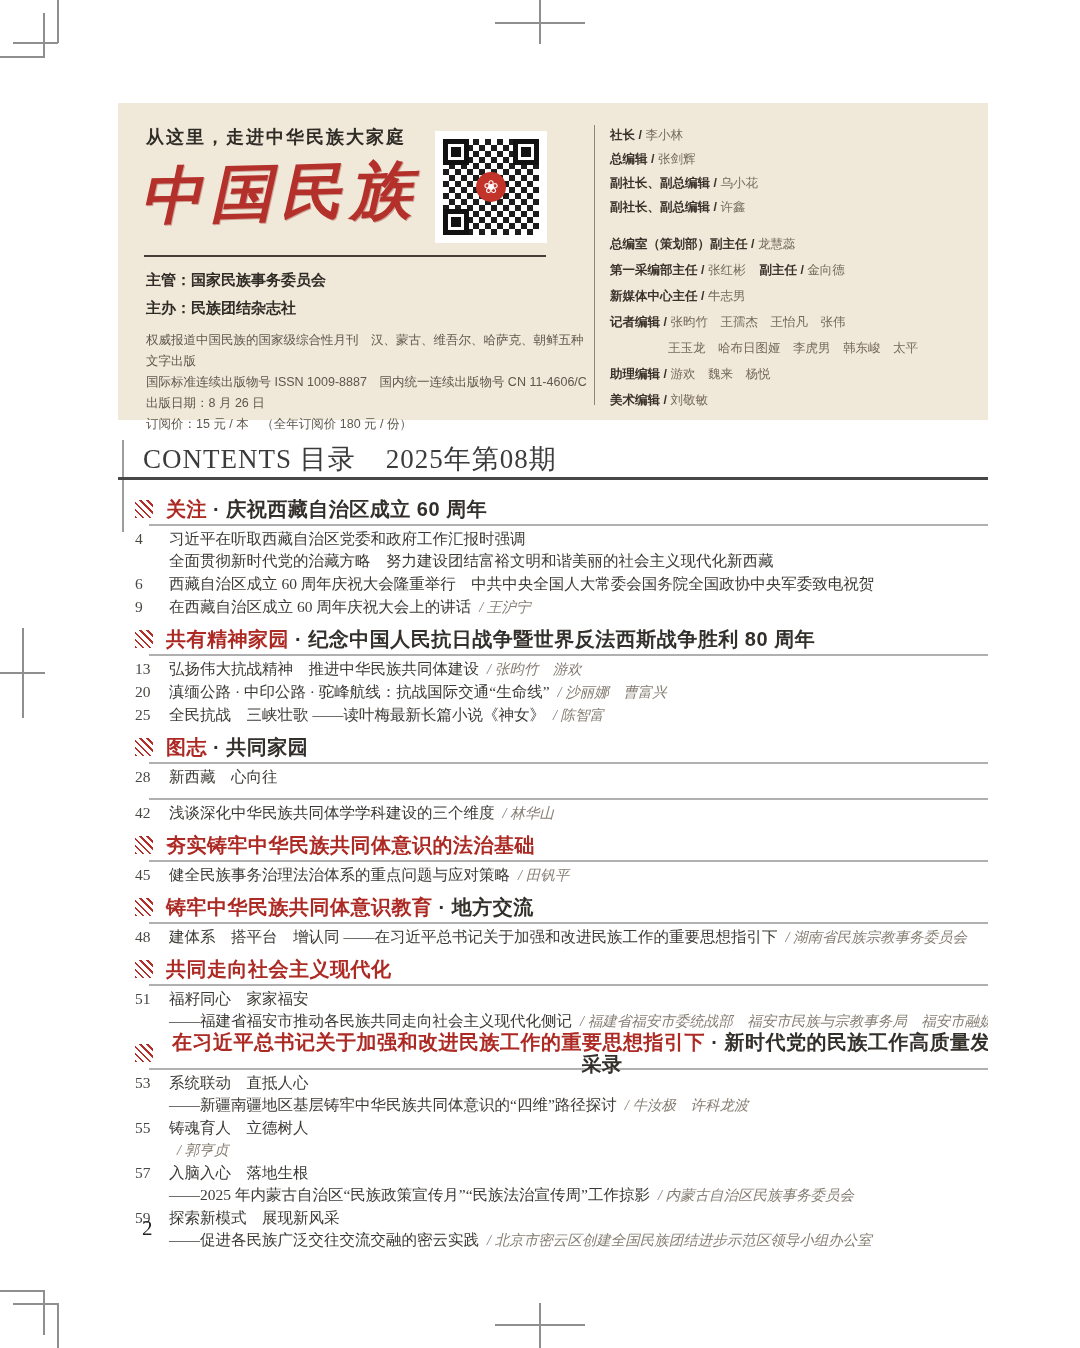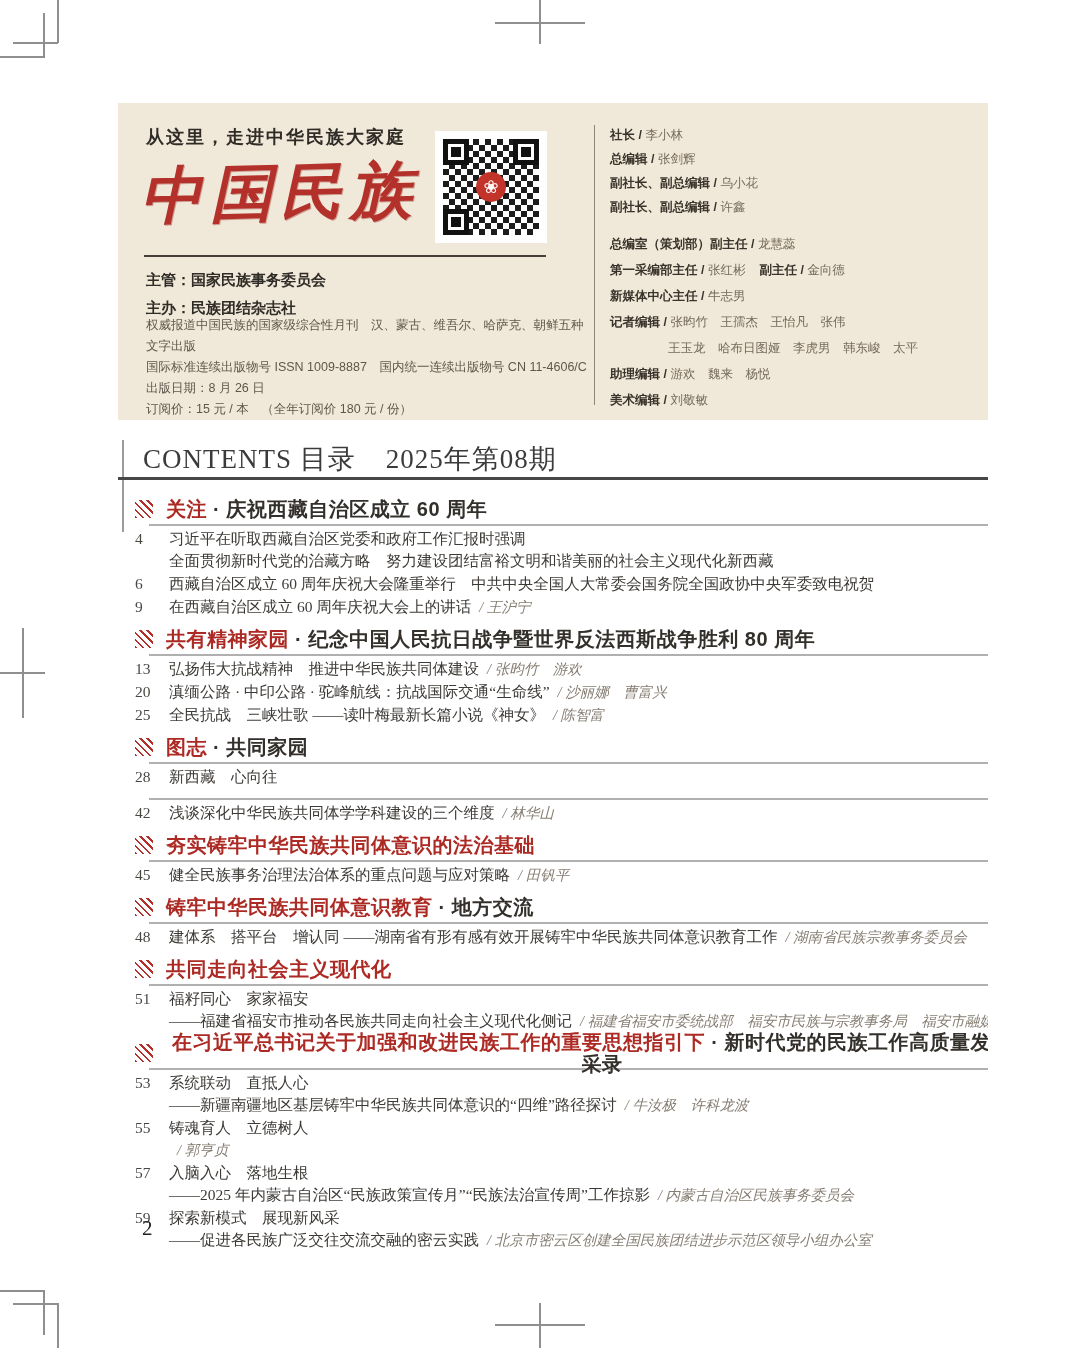--- a/index.html
+++ b/index.html
@@ -20,21 +20,21 @@
   .qr{position:absolute;left:317px;top:28px;width:96px;height:96px;background:#ffffff;padding:8px;}
   .qr-inner{position:relative;width:96px;height:96px;
         background:repeating-conic-gradient(#1c1c1c 0% 25%,#ffffff 0% 50%) 0 0 / 12px 12px;}
   .finder{position:absolute;width:16px;height:16px;border:5px solid #111;background:#fff;}
   .finder::after{content:"";position:absolute;left:3px;top:3px;width:10px;height:10px;background:#111;}
   .finder.tl{left:0;top:0;} .finder.tr{right:0;top:0;} .finder.bl{left:0;bottom:0;}
   .qr-center{position:absolute;left:33px;top:33px;width:30px;height:30px;border-radius:50%;background:#c2342a;
         color:#fff;font-size:18px;line-height:30px;text-align:center;}
   .mast-rule{position:absolute;left:26px;top:152px;width:402px;height:2px;background:#45403a;}
   .hosts{position:absolute;left:28px;top:163px;font-size:15px;font-weight:bold;color:#2f2b26;line-height:28px;}
-  .pub-info{position:absolute;left:28px;top:212px;font-size:12.5px;color:#5f574c;line-height:21px;}
+  .pub-info{position:absolute;left:28px;top:227px;font-size:12.5px;color:#5f574c;line-height:21px;}
   .mast-divider{position:absolute;left:476px;top:22px;height:280px;width:1px;background:#8f8575;}
   .mast-right{position:absolute;left:492px;top:20px;right:18px;font-size:12.5px;line-height:24px;color:#756a5c;}
   .staff-line .role{font-weight:bold;color:#3a332b;}
   .staff-line .role2{font-weight:bold;color:#3a332b;margin-left:14px;}
   .staff-line.groupB{line-height:26px;}
   .staff-line.gap{margin-top:12px;}
   .staff-line.indent{padding-left:58px;}
 
   
   .contents-vline{position:absolute;left:122px;top:440px;width:2px;height:92px;background:#9c9c9c;}
@@ -249,21 +249,21 @@
 
     <section>
       <div class="sec-head">
         <span class="hatch-icon"></span>
         <h2 class="sec-title"><span class="red">铸牢中华民族共同体意识教育</span><span> · 地方交流</span></h2>
       </div>
       <div class="sec-rule"></div>
       <div class="item">
         <div class="line">
             <span class="num">48</span>
-            <span class="txt">建体系　搭平台　增认同 ——湖南省有形有感有效开展铸牢中华民族共同体意识教育工作</span>
+            <span class="txt">建体系　搭平台　增认同 ——在习近平总书记关于加强和改进民族工作的重要思想指引下</span>
             <span class="author">/ 湖南省民族宗教事务委员会</span>
           </div>
       </div>
     </section>
 
     <section>
       <div class="sec-head">
         <span class="hatch-icon"></span>
         <h2 class="sec-title"><span class="red">共同走向社会主义现代化</span><span></span></h2>
       </div>

